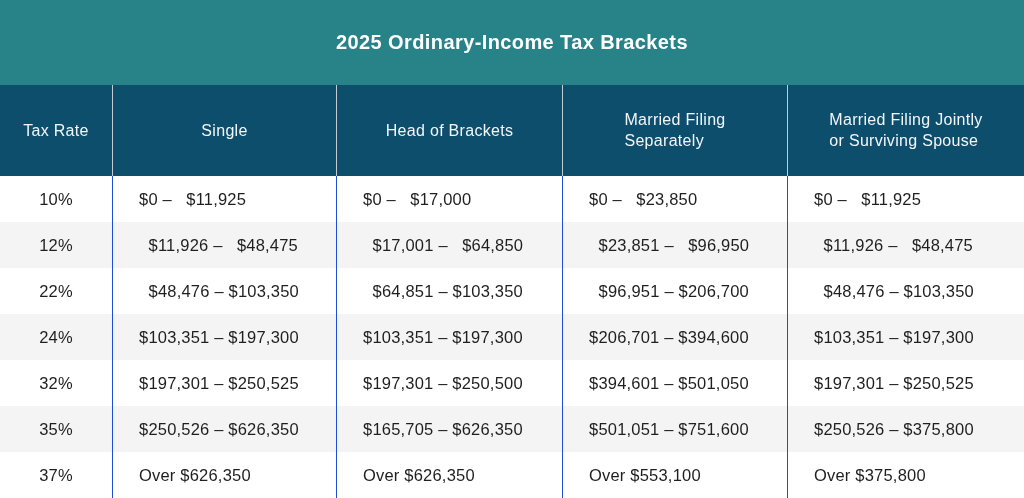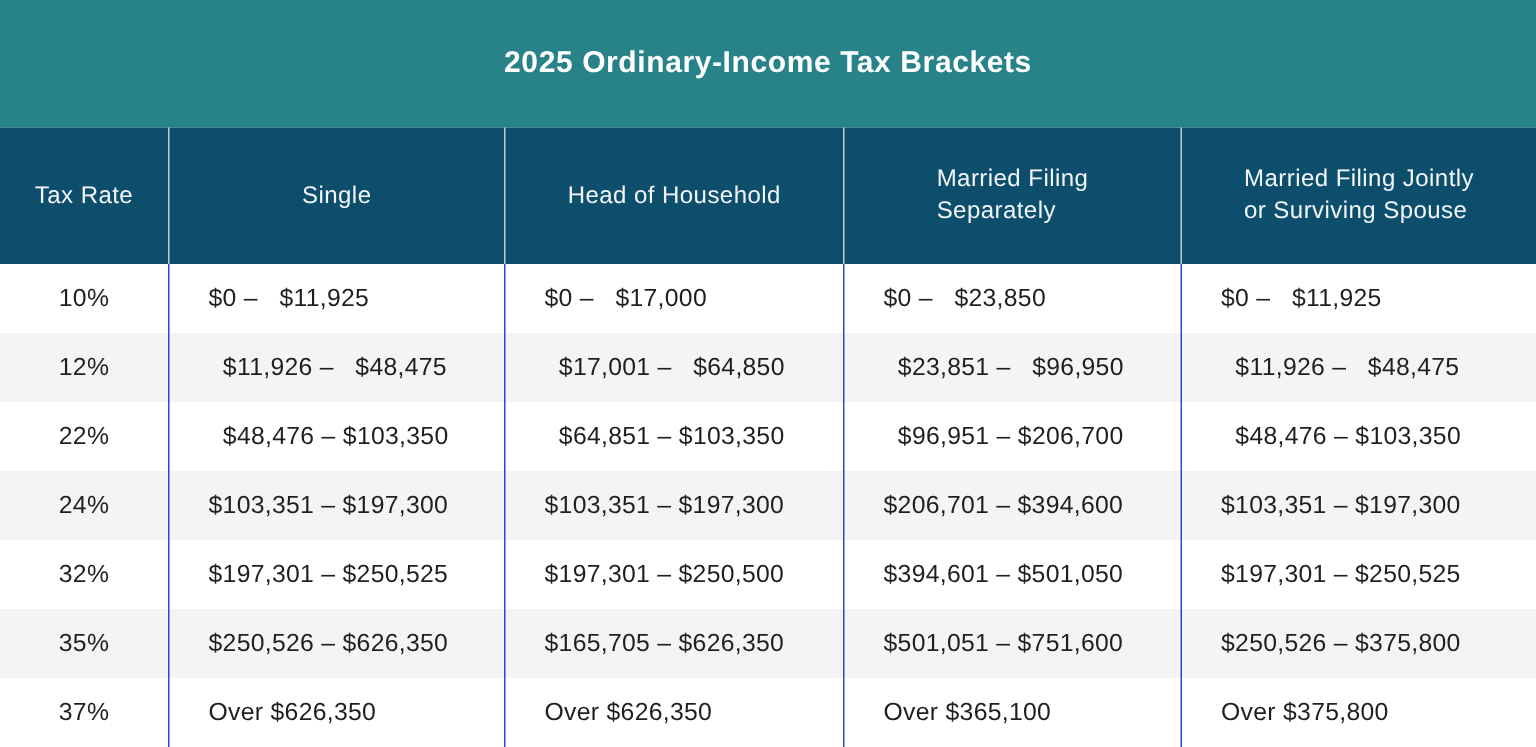--- a/index.html
+++ b/index.html
@@ -67,21 +67,21 @@
 
 <div class="table-wrap">
 
   <div class="banner">
     <h1>2025 Ordinary-Income Tax Brackets</h1>
   </div>
 
   <div class="thead">
     <div class="th">Tax Rate</div>
     <div class="th">Single</div>
-    <div class="th">Head of Household</div>
+    <div class="th">Head of Brackets</div>
     <div class="th">Married Filing
 Separately</div>
     <div class="th">Married Filing Jointly
 or Surviving Spouse</div>
   </div>
 
   <div class="tbody">
 
     <div class="tr">
       <div class="td rate">10%</div>
@@ -128,18 +128,18 @@
       <div class="td">$250,526 – $626,350</div>
       <div class="td">$165,705 – $626,350</div>
       <div class="td">$501,051 – $751,600</div>
       <div class="td">$250,526 – $375,800</div>
     </div>
 
     <div class="tr">
       <div class="td rate">37%</div>
       <div class="td">Over $626,350</div>
       <div class="td">Over $626,350</div>
-      <div class="td">Over $365,100</div>
+      <div class="td">Over $553,100</div>
       <div class="td">Over $375,800</div>
     </div>
 
   </div>
 </div>
 
 </body></html>

